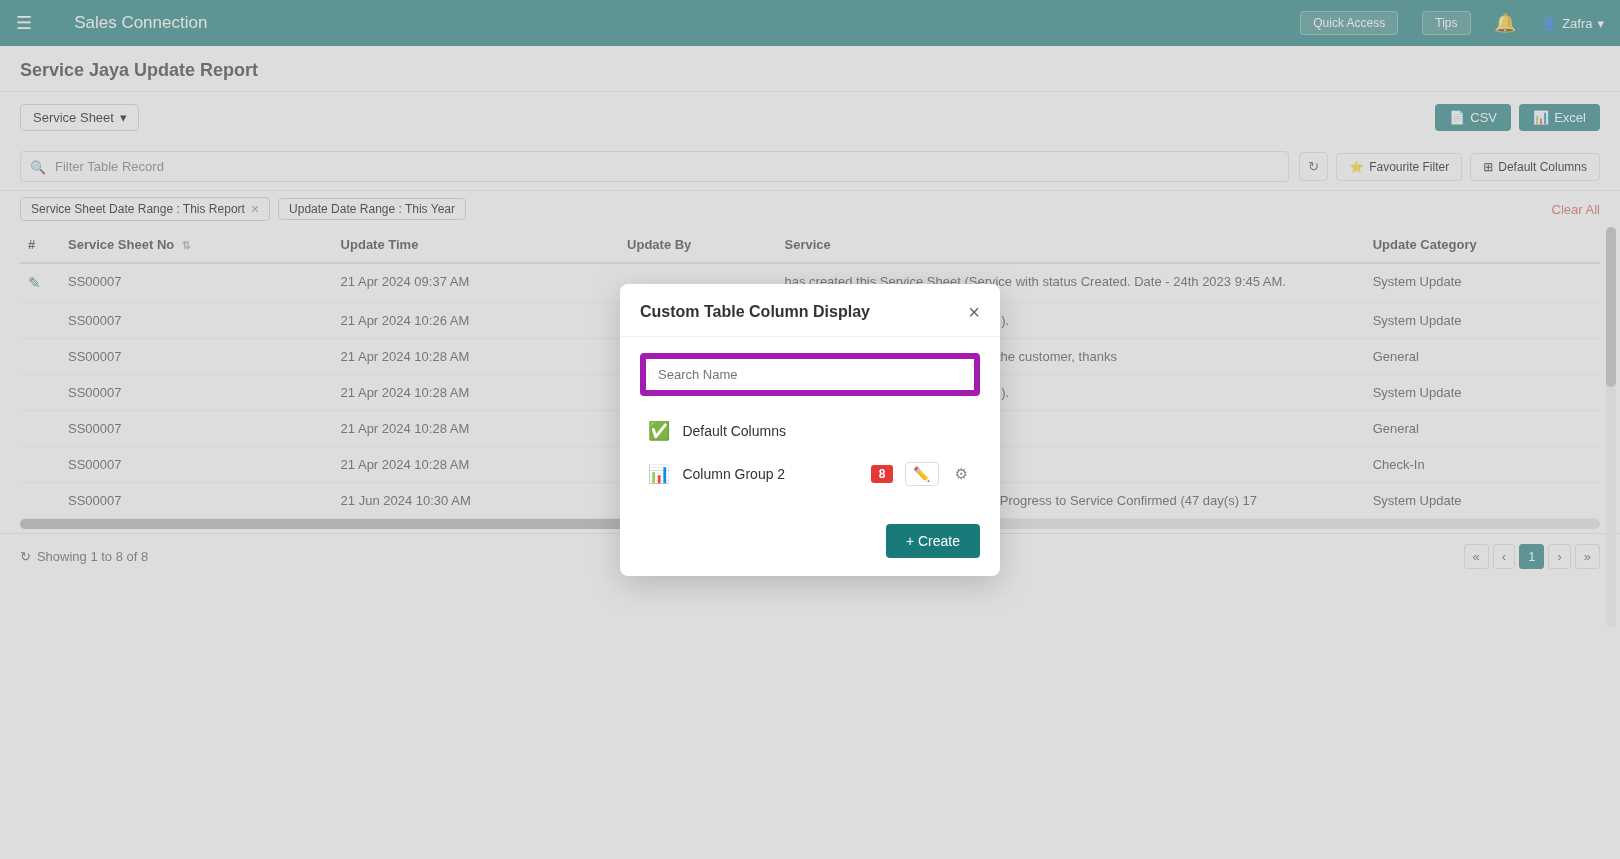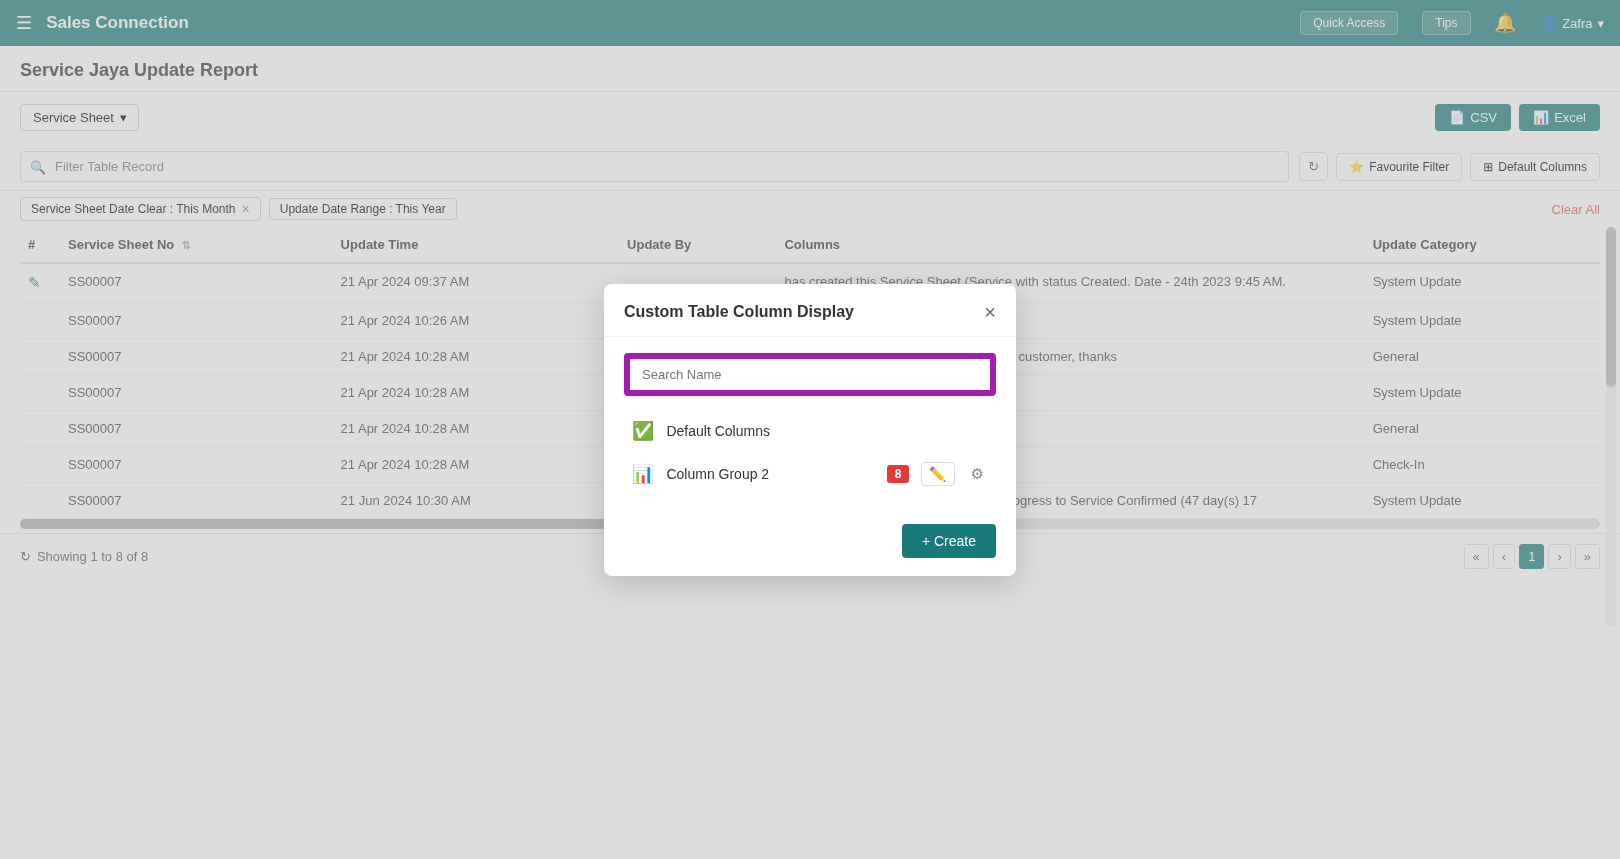--- a/index.html
+++ b/index.html
@@ -9,21 +9,21 @@
     .topnav {
       background: #1a7a7a;
       color: white;
       height: 46px;
       display: flex;
       align-items: center;
       padding: 0 16px;
       justify-content: space-between;
     }
     .topnav-left { display: flex; align-items: center; gap: 14px; }
-    .topnav-title { font-size: 17px; font-weight: 700; color: white; }
+    .topnav-title { font-size: 17px; font-weight: 400; color: white; margin-left: 28px; }
     .topnav-right { display: flex; align-items: center; gap: 24px; }
     .topnav-btn {
       background: rgba(255,255,255,0.15);
       border: 1px solid rgba(255,255,255,0.3);
       color: white;
       border-radius: 4px;
       padding: 4px 12px;
       cursor: pointer;
       font-size: 12px;
     }
@@ -140,21 +140,21 @@
       display: flex;
       align-items: center;
       justify-content: center;
       z-index: 100;
     }
 
     
     .modal {
       background: white;
       border-radius: 8px;
-      width: 412px;
+      width: 380px;
       box-shadow: 0 8px 32px rgba(0,0,0,0.18);
       overflow: hidden;
     }
     .modal-header {
       padding: 18px 20px 14px 20px;
       display: flex;
       align-items: center;
       justify-content: space-between;
       border-bottom: 1px solid #f0f0f0;
     }
@@ -296,39 +296,39 @@
       </button>
       <button class="col-btn">
         <span>⊞</span>
         <span>Default Columns</span>
       </button>
     </div>
   </div>
 
   <div class="active-filters">
     <div class="filter-tag">
-      <span>Service Sheet Date Clear : This Month</span>
+      <span>Service Sheet Date Range : This Report</span>
       <span class="close">×</span>
     </div>
     <div class="filter-tag">
       <span>Update Date Range : This Year</span>
     </div>
     <button class="clear-all-btn">Clear All</button>
   </div>
 
   <div class="table-outer">
     <div class="table-wrap">
       <table>
         <thead>
           <tr>
             <th class="col-hash">#</th>
             <th>Service Sheet No <span class="sort-icon">⇅</span></th>
             <th>Update Time</th>
             <th>Update By</th>
-            <th>Columns</th>
+            <th>Service</th>
             <th>Update Category</th>
           </tr>
         </thead>
         <tbody id="table-body">
         <tr>
       <td><span style="color:#1a7a7a;font-size:15px;">✎</span></td>
       <td>SS00007</td>
       <td>21 Apr 2024 09:37 AM</td>
       <td></td>
       <td style="max-width:300px;overflow:hidden;">has created this Service Sheet (Service with status Created. Date - 24th 2023 9:45 AM.</td>

